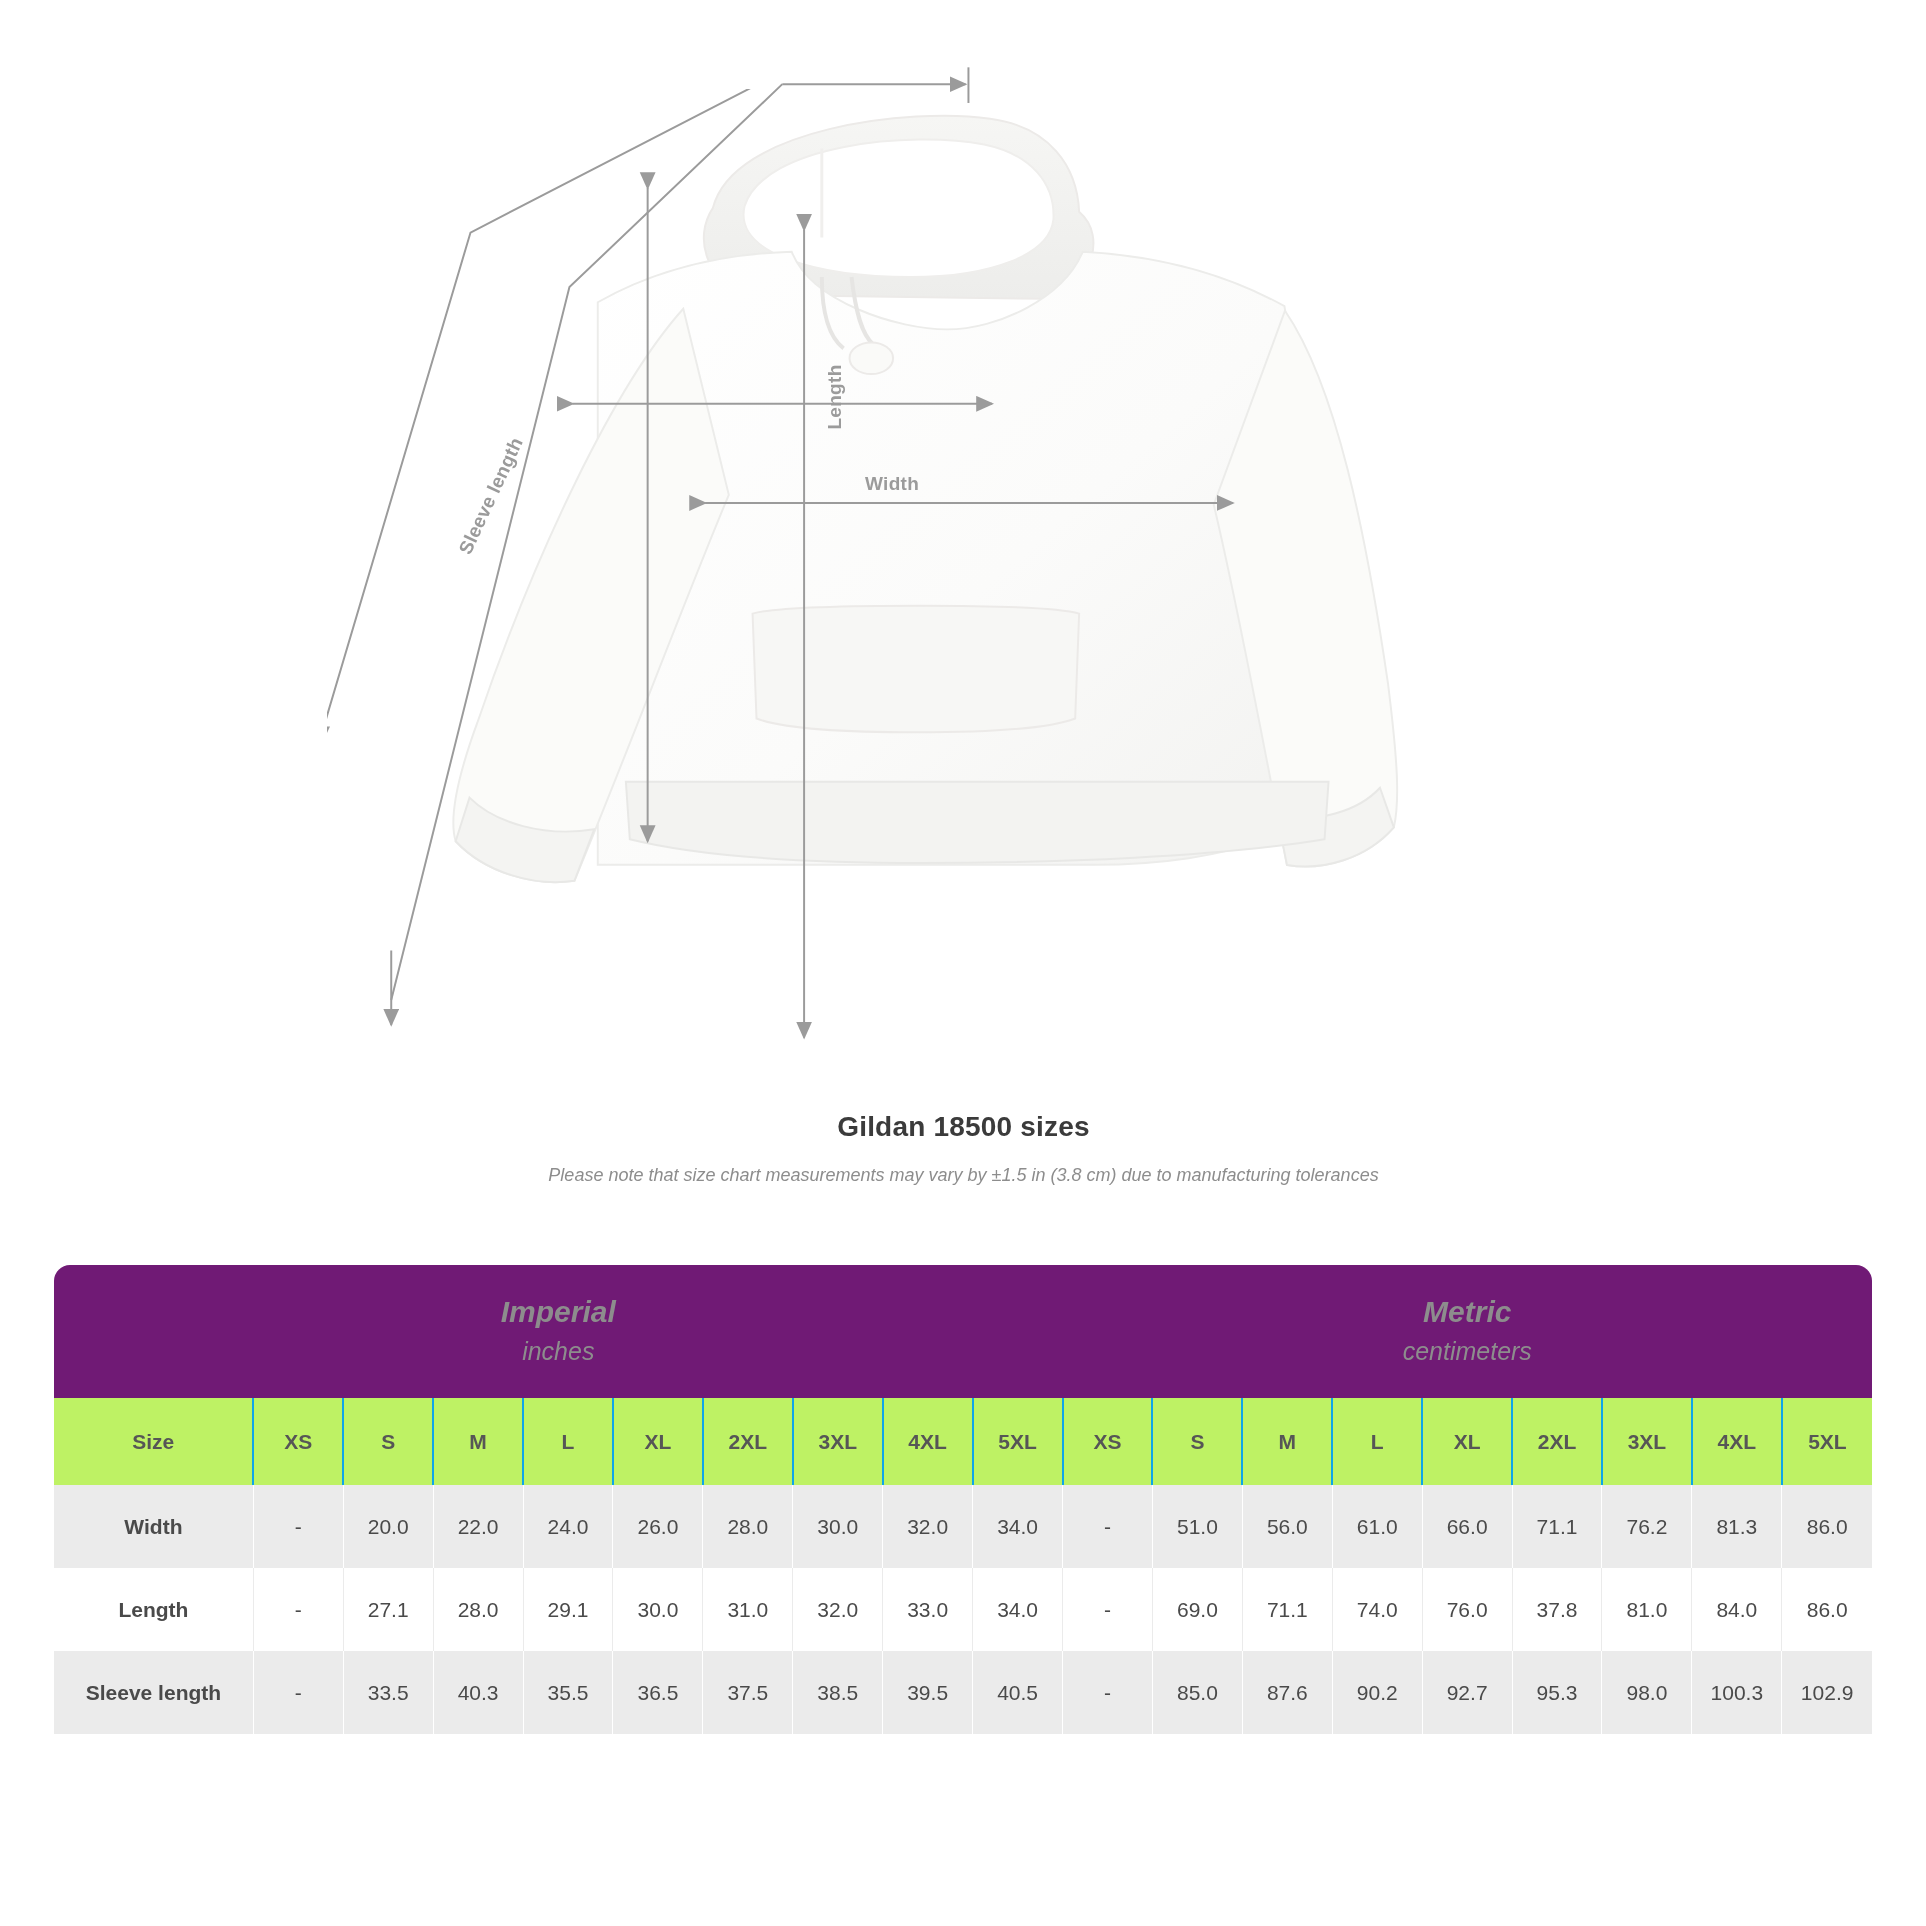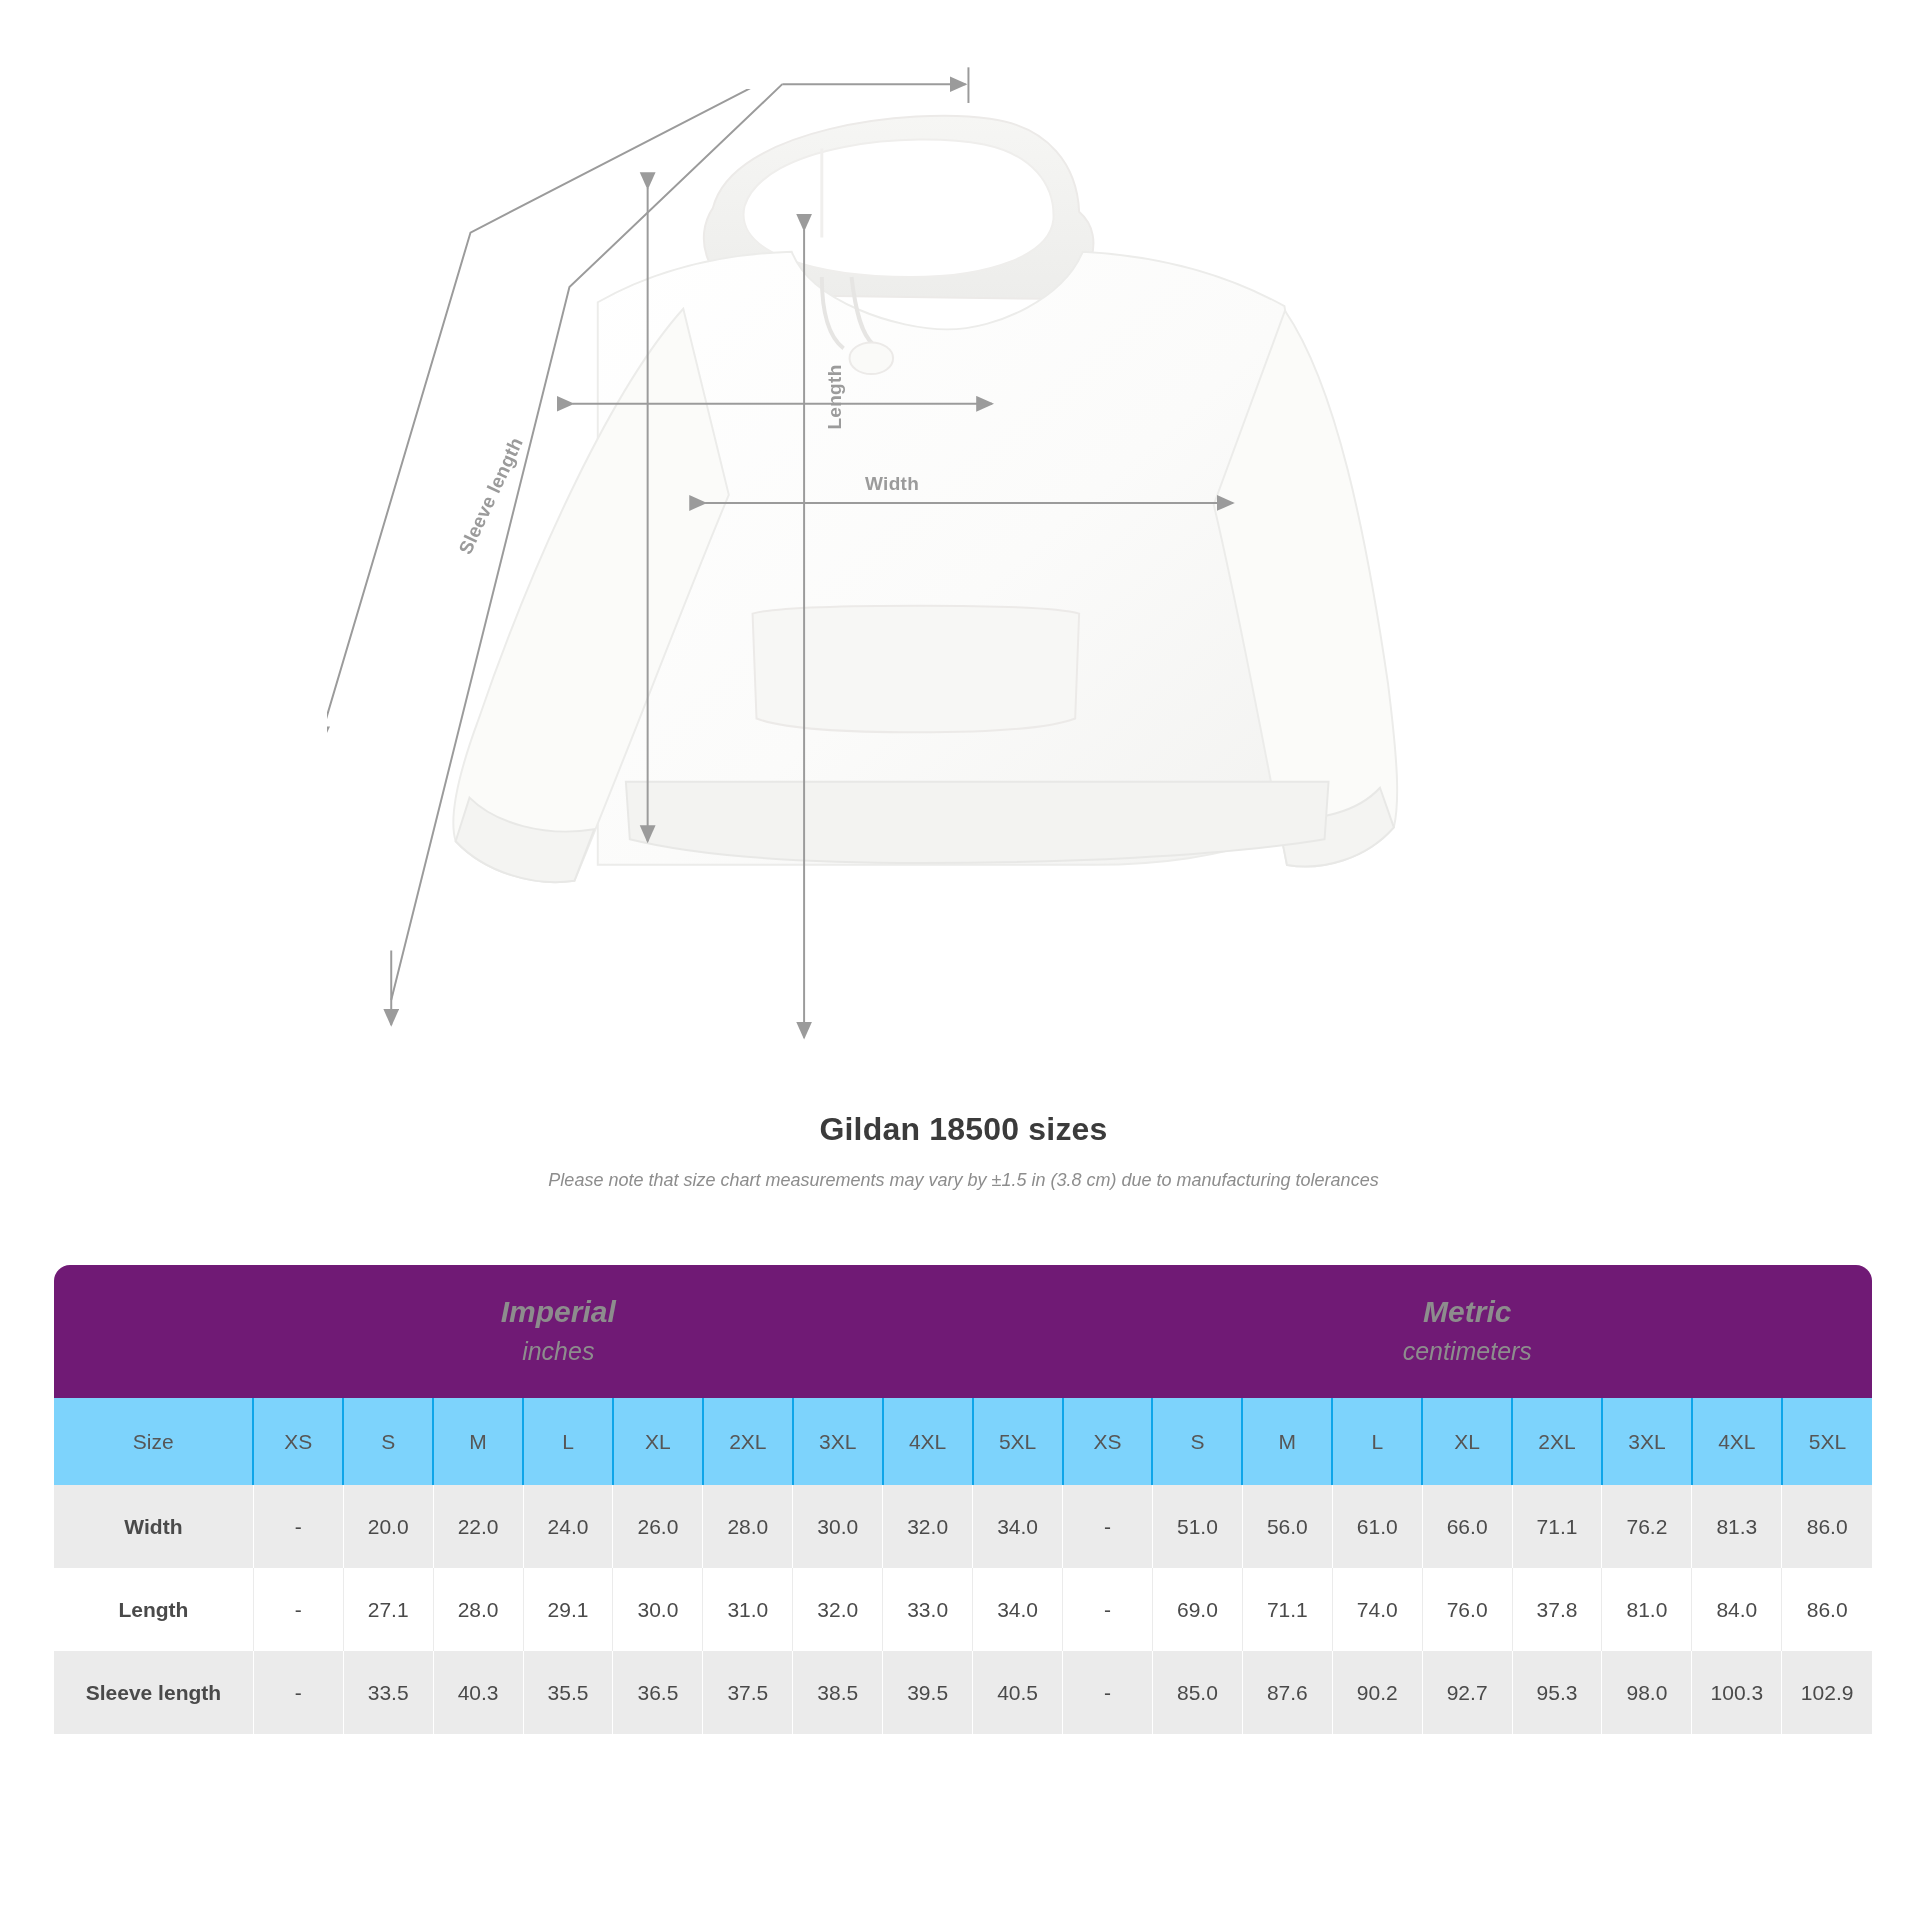--- a/index.html
+++ b/index.html
@@ -65,21 +65,21 @@
 
   
   .title-block {
     position: absolute;
     top: 1111px;
     left: 0;
     width: 1927px;
     text-align: center;
   }
   .chart-title {
-    font-size: 32px;
+    font-size: 28px;
     font-weight: bold;
     color: #3b3b3b;
     margin: 0;
     letter-spacing: 0.2px;
   }
   .chart-note {
     font-size: 18px;
     font-style: italic;
     color: #8d8d8d;
     margin-top: 22px;
@@ -122,23 +122,23 @@
   .round-right { border-top-right-radius: 16px; }
 
   table.size-table th, table.size-table td {
     font-size: 21px;
     text-align: center;
     vertical-align: middle;
     border: none;
   }
   .hdr-row th {
     height: 85px;
-    font-weight: normal;
+    font-weight: bold;
     color: #565656;
-    background: #7dd3fc;
+    background: #bef264;
   }
   .hdr-row th.rowhead {
     color: #565656;
   }
   .data-row td {
     height: 81px;
     color: #4a4a4a;
   }
   .data-row.shaded td {
     background: #ebebeb;

